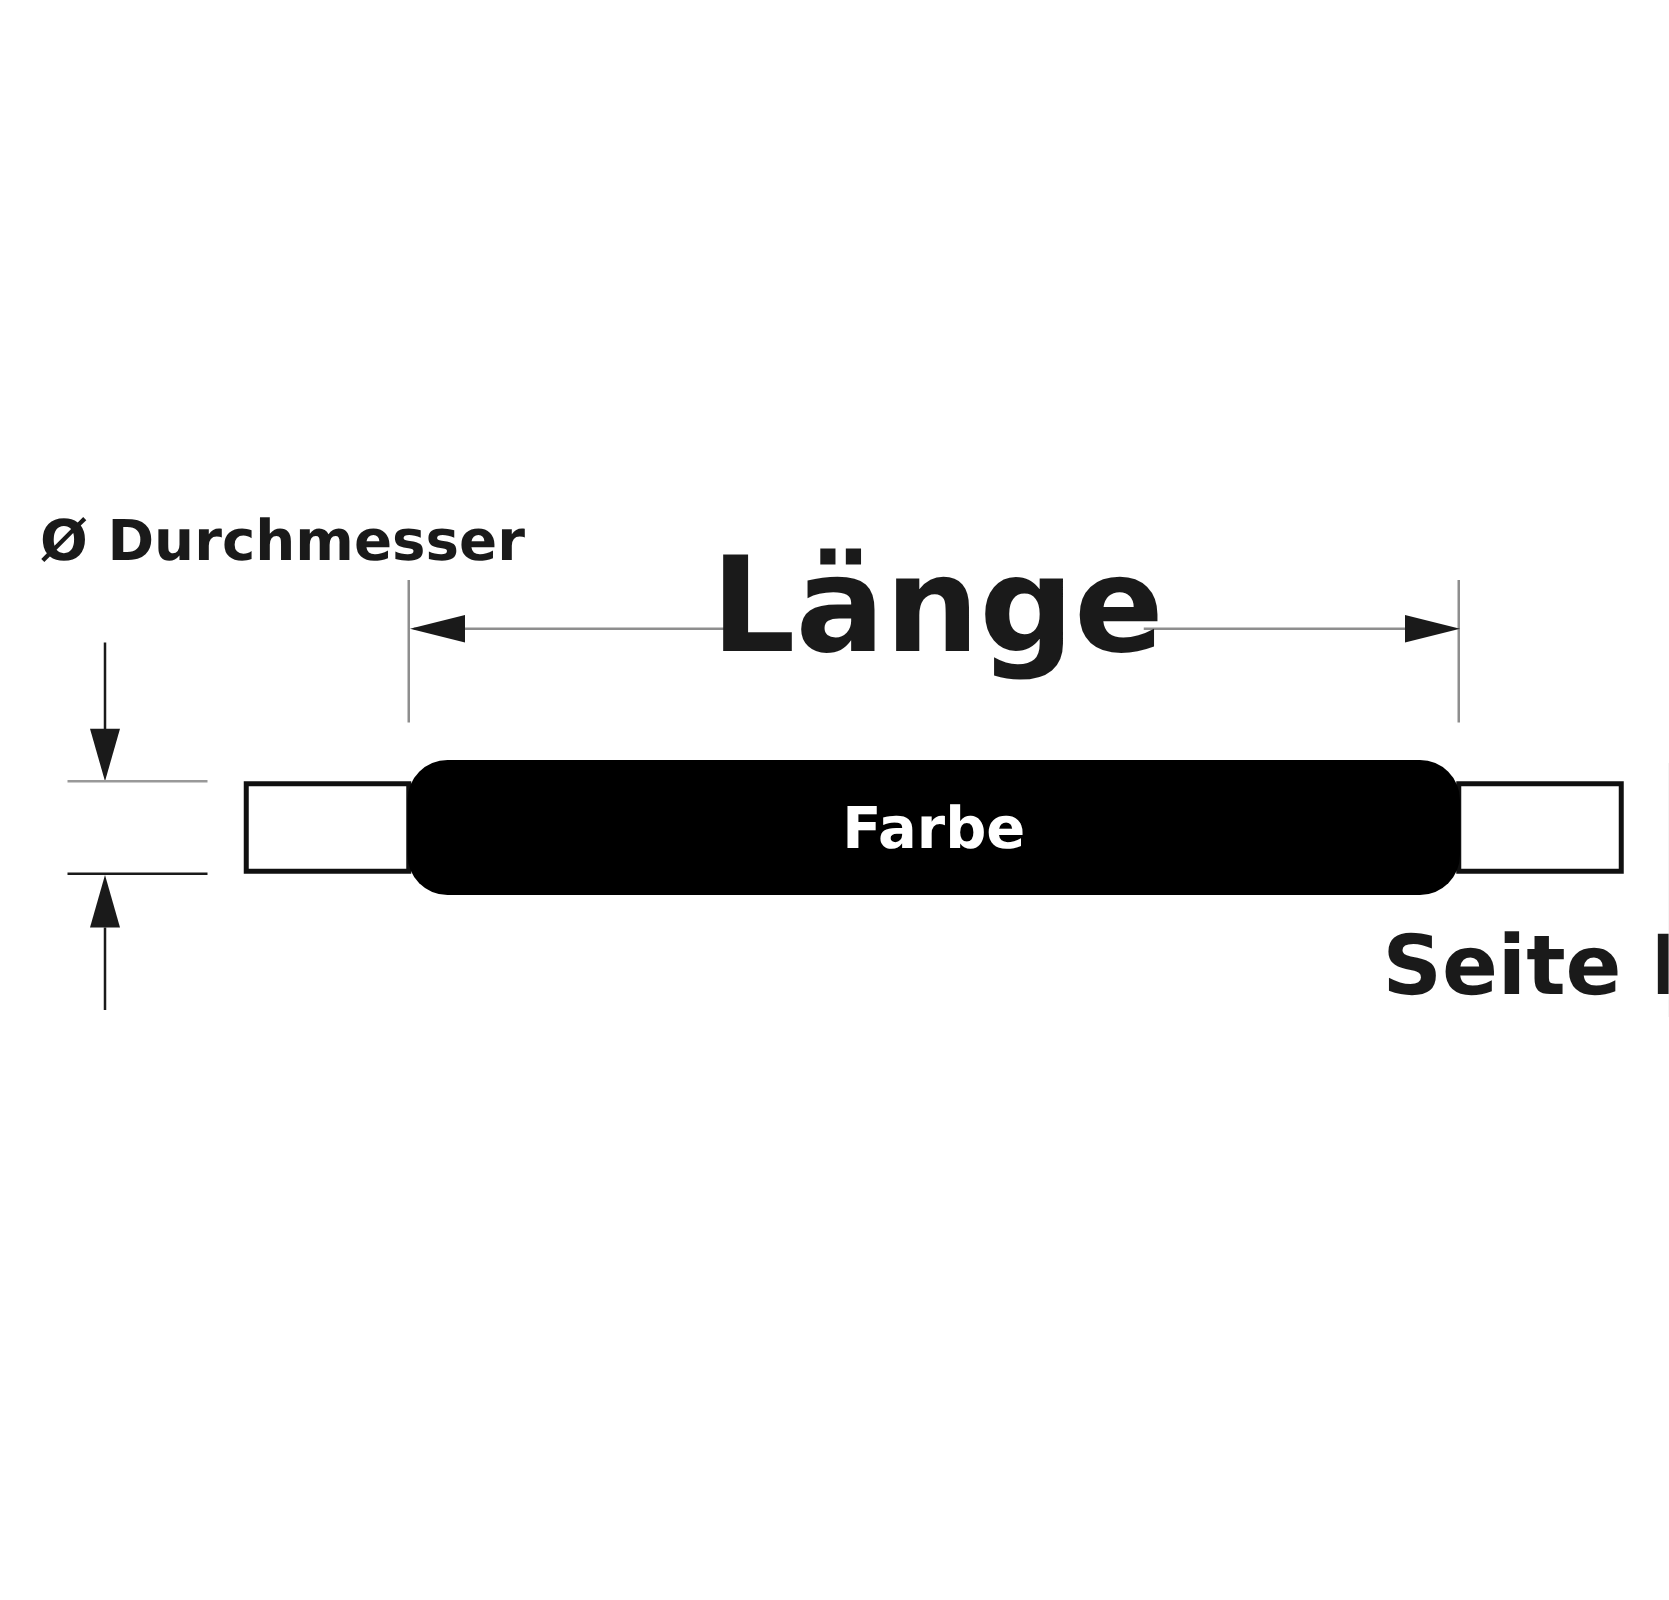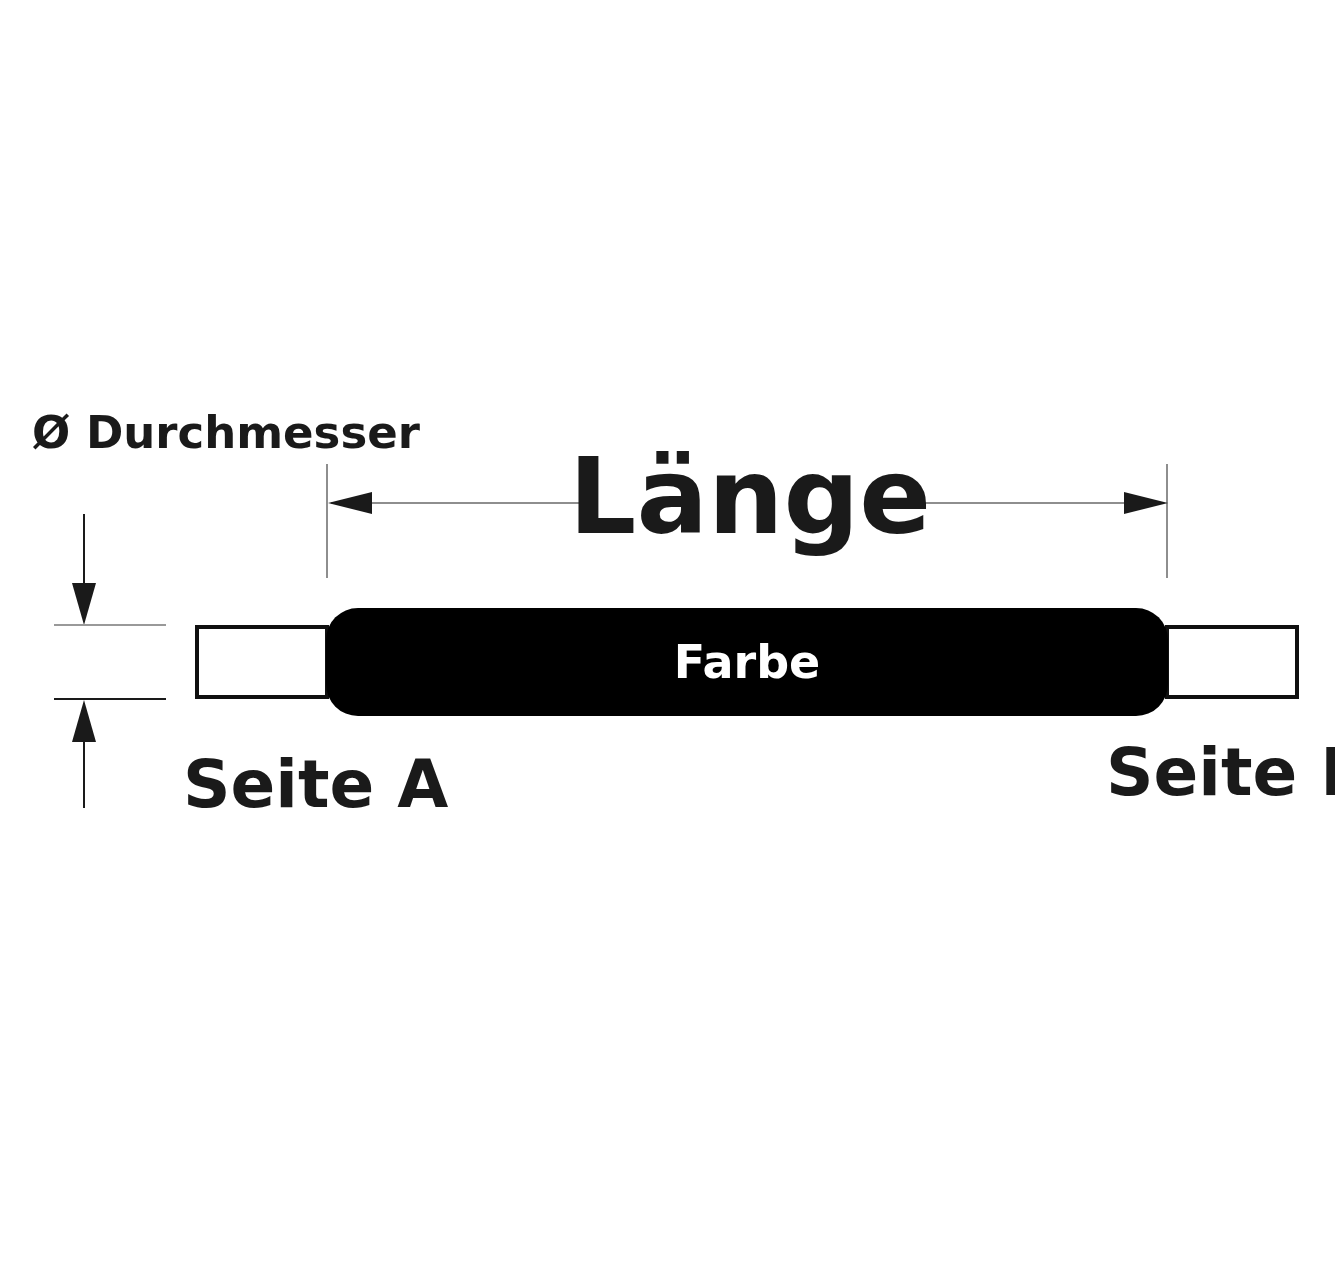--- a/index.html
+++ b/index.html
@@ -7,21 +7,21 @@
     --barfill:#000000; --bartext:#ffffff; --capfill:#ffffff; --capborder:#101010;
   }
   html,body{margin:0;padding:0;background:#e8e8e8;}
   .canvas{
     position:relative; width:1335px; height:1280px; background:var(--bg);
     overflow:hidden; margin:0 auto;
     font-family:"DejaVu Sans","Liberation Sans",sans-serif;
   }
   .txt{position:absolute; color:var(--ink); font-weight:700; line-height:1; white-space:nowrap;}
   .dia-label{left:32px; top:410px; font-size:45px;}
-  .laenge-label{left:750px; top:444px; font-size:106px; transform:translateX(-50%);}
+  .laenge-label{left:750px; top:432px; font-size:106px; transform:translateX(-50%);}
   .seite-a{left:183px; top:752px; font-size:66px;}
   .seite-b{left:1106px; top:740px; font-size:66px;}
 
   
   .shaft-down{position:absolute; left:83px; top:514px; width:2px; height:70px; background:var(--ink);}
   .head-down{position:absolute; left:72px; top:583px; width:0; height:0;
     border-left:12px solid transparent; border-right:12px solid transparent; border-top:42px solid var(--ink);}
   .tick-top{position:absolute; left:54px; top:624px; width:112px; height:2px; background:var(--tickgray);}
   .tick-bottom{position:absolute; left:54px; top:698px; width:112px; height:2px; background:var(--ink);}
   .head-up{position:absolute; left:72px; top:700px; width:0; height:0;
@@ -74,16 +74,15 @@
   </div>
 
   <div>
     <div class="cap cap-left"></div>
     <div class="cap cap-right"></div>
     <div class="bar">
       <span class="farbe">Farbe</span>
     </div>
   </div>
 
-  <div class="txt seite-a">Seite A</div>
   <div class="txt seite-b">Seite B</div>
 
 </div>
 
 </body></html>

